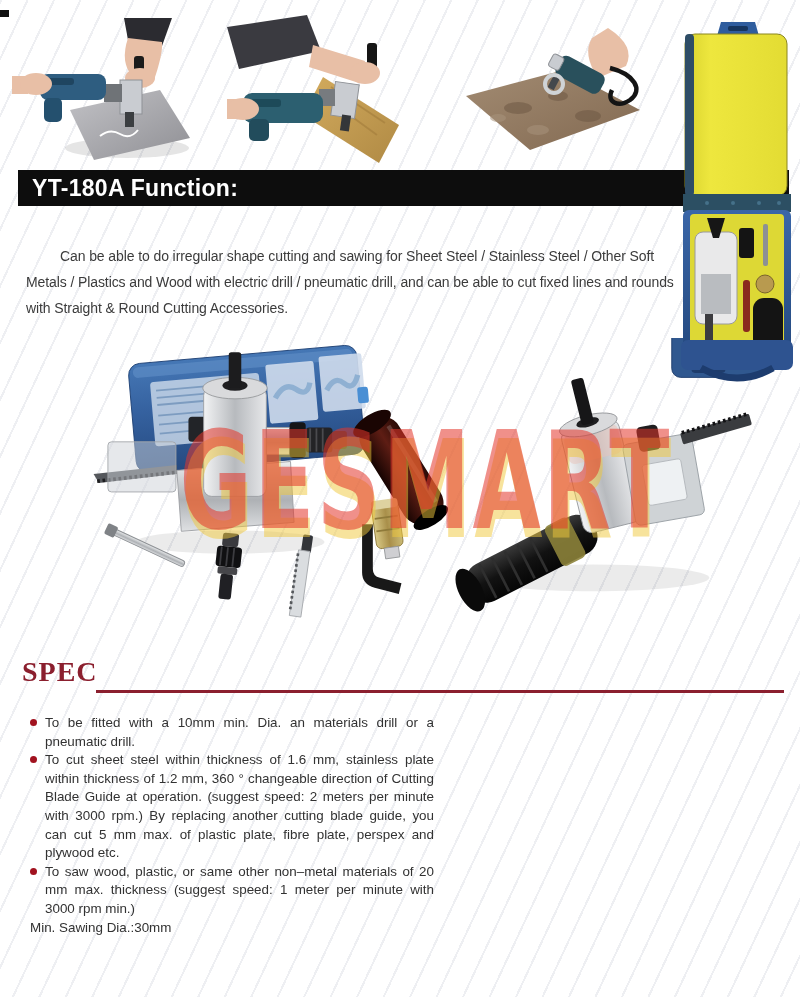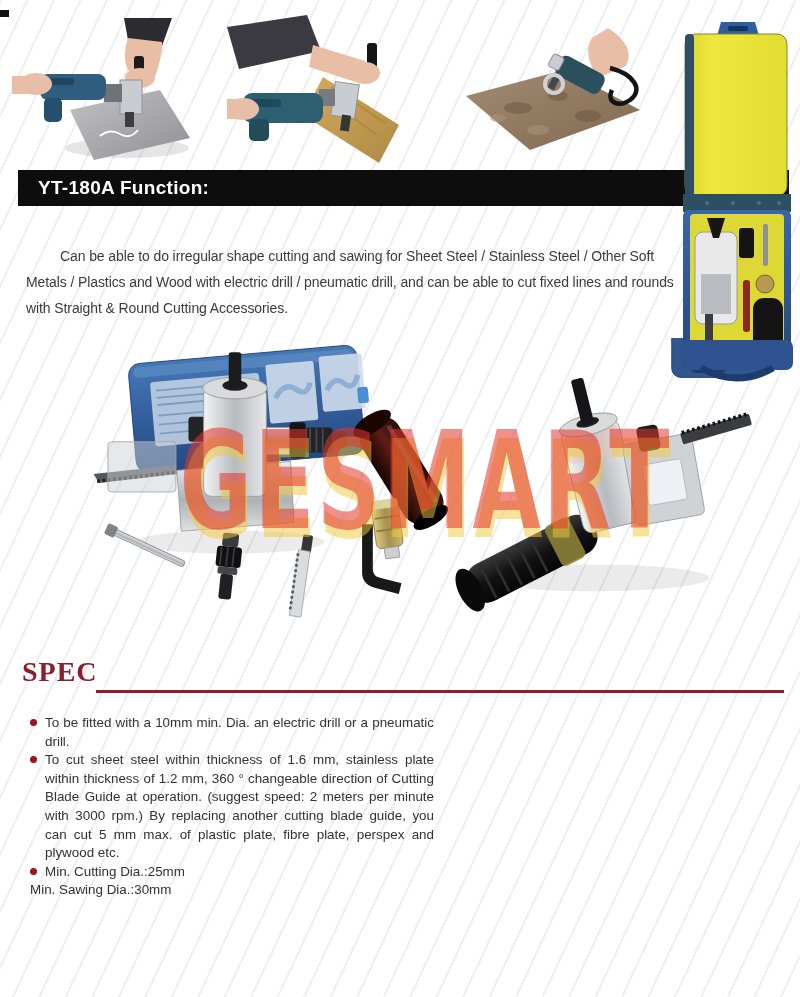--- a/index.html
+++ b/index.html
@@ -12,22 +12,22 @@
     font-family:"Liberation Sans", sans-serif;
   }
   .abs{position:absolute;}
   
   .banner{
     left:18px; top:170px; width:771px; height:36px;
     background:#0d0d0d; color:#ffffff; z-index:2;
     display:flex; align-items:center;
   }
   .banner-title{
-    font-size:19px; font-weight:bold; letter-spacing:.3px;
-    padding-left:20px; white-space:nowrap;
+    font-size:23px; font-weight:bold; letter-spacing:.3px;
+    padding-left:14px; white-space:nowrap;
   }
   .edge-artifact{left:0;top:10px;width:9px;height:7px;background:#101010;z-index:3;}
   
   .description{
     left:26px; top:244px; width:652px;
     font-size:14px; line-height:1.84; color:#3b3b3b;
     text-indent:34px; letter-spacing:-0.1px; z-index:1;
   }
   
   .photo{z-index:1;}
@@ -343,27 +343,27 @@
     </g>
   </svg>
 </div>
 
 <div class="abs spec-heading">SPEC</div>
 <div class="abs spec-underline"></div>
 
 <ul class="abs spec-list">
   <li class="spec-item">
     <span class="dot"></span>
-    <span class="spec-text">To be fitted with a 10mm min. Dia. an electric drill or a pneumatic drill.</span>
+    <span class="spec-text">To be fitted with a 10mm min. Dia. an materials drill or a pneumatic drill.</span>
   </li>
   <li class="spec-item">
     <span class="dot"></span>
     <span class="spec-text">To cut sheet steel within thickness of 1.6 mm, stainless plate within thickness of 1.2 mm, 360 ° changeable direction of Cutting Blade Guide at operation. (suggest speed: 2 meters per minute with 3000 rpm.) By replacing another cutting blade guide, you can cut 5 mm max. of plastic plate, fibre plate, perspex and plywood etc.</span>
   </li>
   <li class="spec-item">
     <span class="dot"></span>
-    <span class="spec-text">Min. Cutting Dia.:25mm</span>
+    <span class="spec-text">To saw wood, plastic, or same other non–metal materials of 20 mm max. thickness (suggest speed: 1 meter per minute with 3000 rpm min.)</span>
   </li>
   <li class="spec-item">
 
     <span class="spec-text">Min. Sawing Dia.:30mm</span>
   </li>
 </ul>
 
 </body></html>

